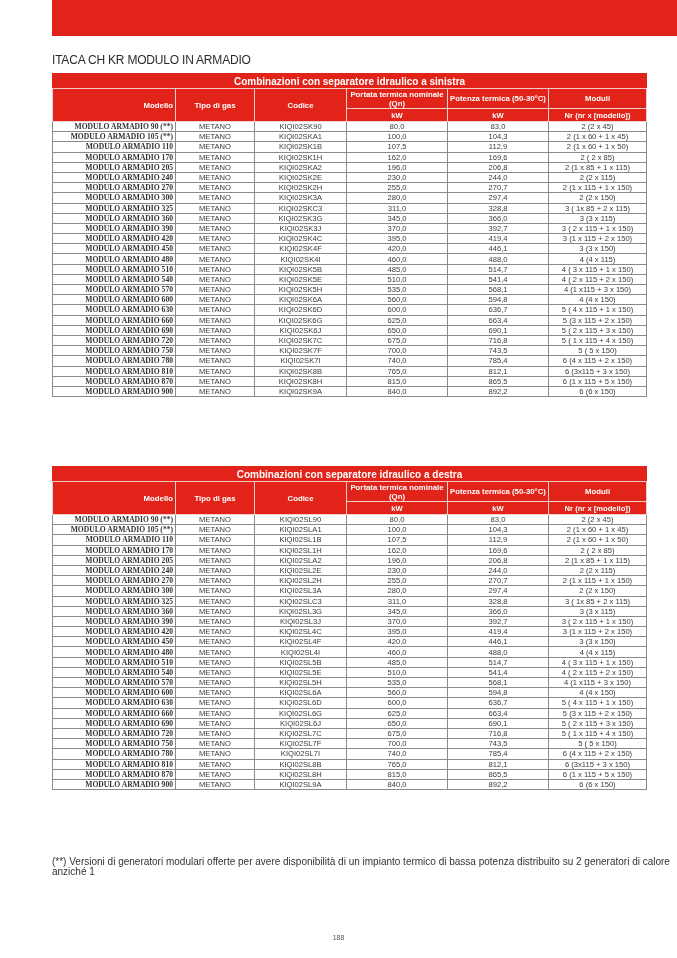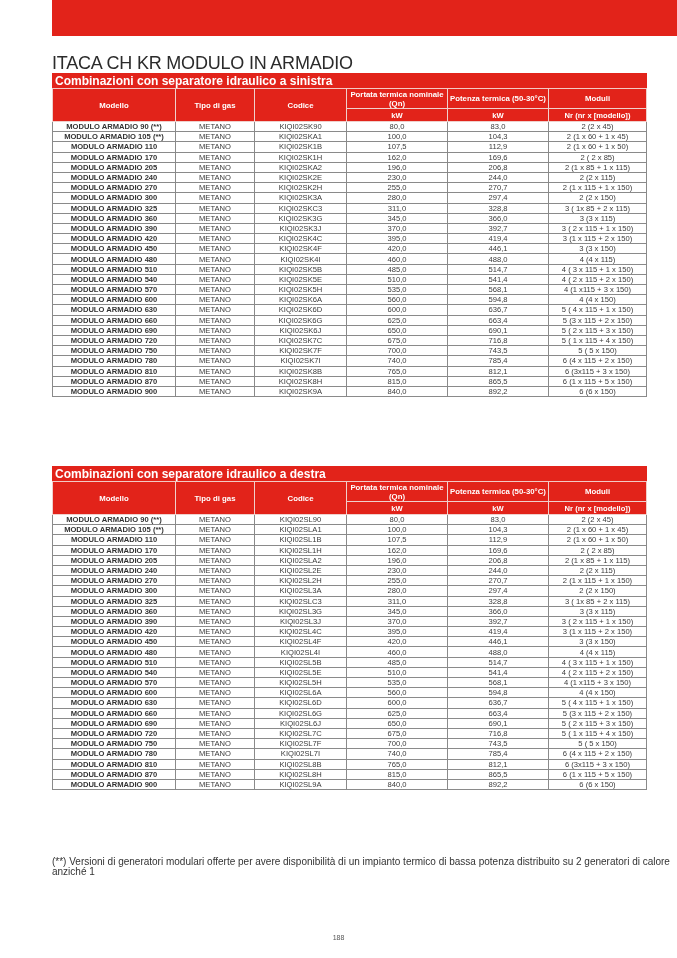--- a/index.html
+++ b/index.html
@@ -1,27 +1,27 @@
 <!DOCTYPE html>
 <html><head>
 <meta charset="utf-8">
 <style>
   html, body { margin:0; padding:0; background:#ffffff; }
   body { width:677px; height:958px; position:relative; overflow:hidden; font-family:"Liberation Sans", "DejaVu Sans", sans-serif; color:#3a3a3a; }
   .top-bar { position:absolute; left:52px; top:0; width:625px; height:36px; background:#e2231a; }
-  .page-title { position:absolute; left:52px; top:53px; font-size:18px; color:#2b2b2b; letter-spacing:-0.2px; }
+  .page-title { position:absolute; left:52px; top:53px; font-size:12px; color:#2b2b2b; letter-spacing:-0.2px; }
   table.spec { position:absolute; left:52px; width:594px; border-collapse:collapse; table-layout:fixed; font-size:7.6px; }
   table.spec td, table.spec th { border:1px solid #8a8a8a; padding:0 2px; height:9.2px; line-height:9px; white-space:nowrap; overflow:hidden; }
   table.spec th { background:#e2231a; color:#fff; font-weight:bold; border-color:#f0d0cc; }
-  table.spec tr.caption th { text-align:left; height:14px; font-size:12px; border-color:#e2231a; border-bottom-color:#f3c9c5; }
+  table.spec tr.caption th { text-align:center; height:14px; font-size:10px; border-color:#e2231a; border-bottom-color:#f3c9c5; }
   table.spec tr.head1 th { height:19px; line-height:9px; white-space:normal; font-size:7.8px; }
   table.spec tr.head2 th { height:12px; }
-  table.spec th.left { text-align:center; }
+  table.spec th.left { text-align:right; }
   table.spec td { text-align:center; color:#3a3a3a; }
-  table.spec td.model { text-align:center; font-weight:bold; color:#333; }
+  table.spec td.model { text-align:right; font-weight:bold; color:#333;font-family:Liberation Serif, serif; }
   #table-left { top:73px; }
   #table-right { top:466px;padding-left:8px; }
   .notes { position:absolute; left:52px; top:857px; font-size:10px; line-height:10px; color:#333; }
   .notes b { font-weight:bold; }
   .page-number { position:absolute; left:0; width:677px; text-align:center; top:934px; font-size:7px; color:#555; }
 </style>
 </head>
 <body>
 
 <div class="top-bar"></div>

